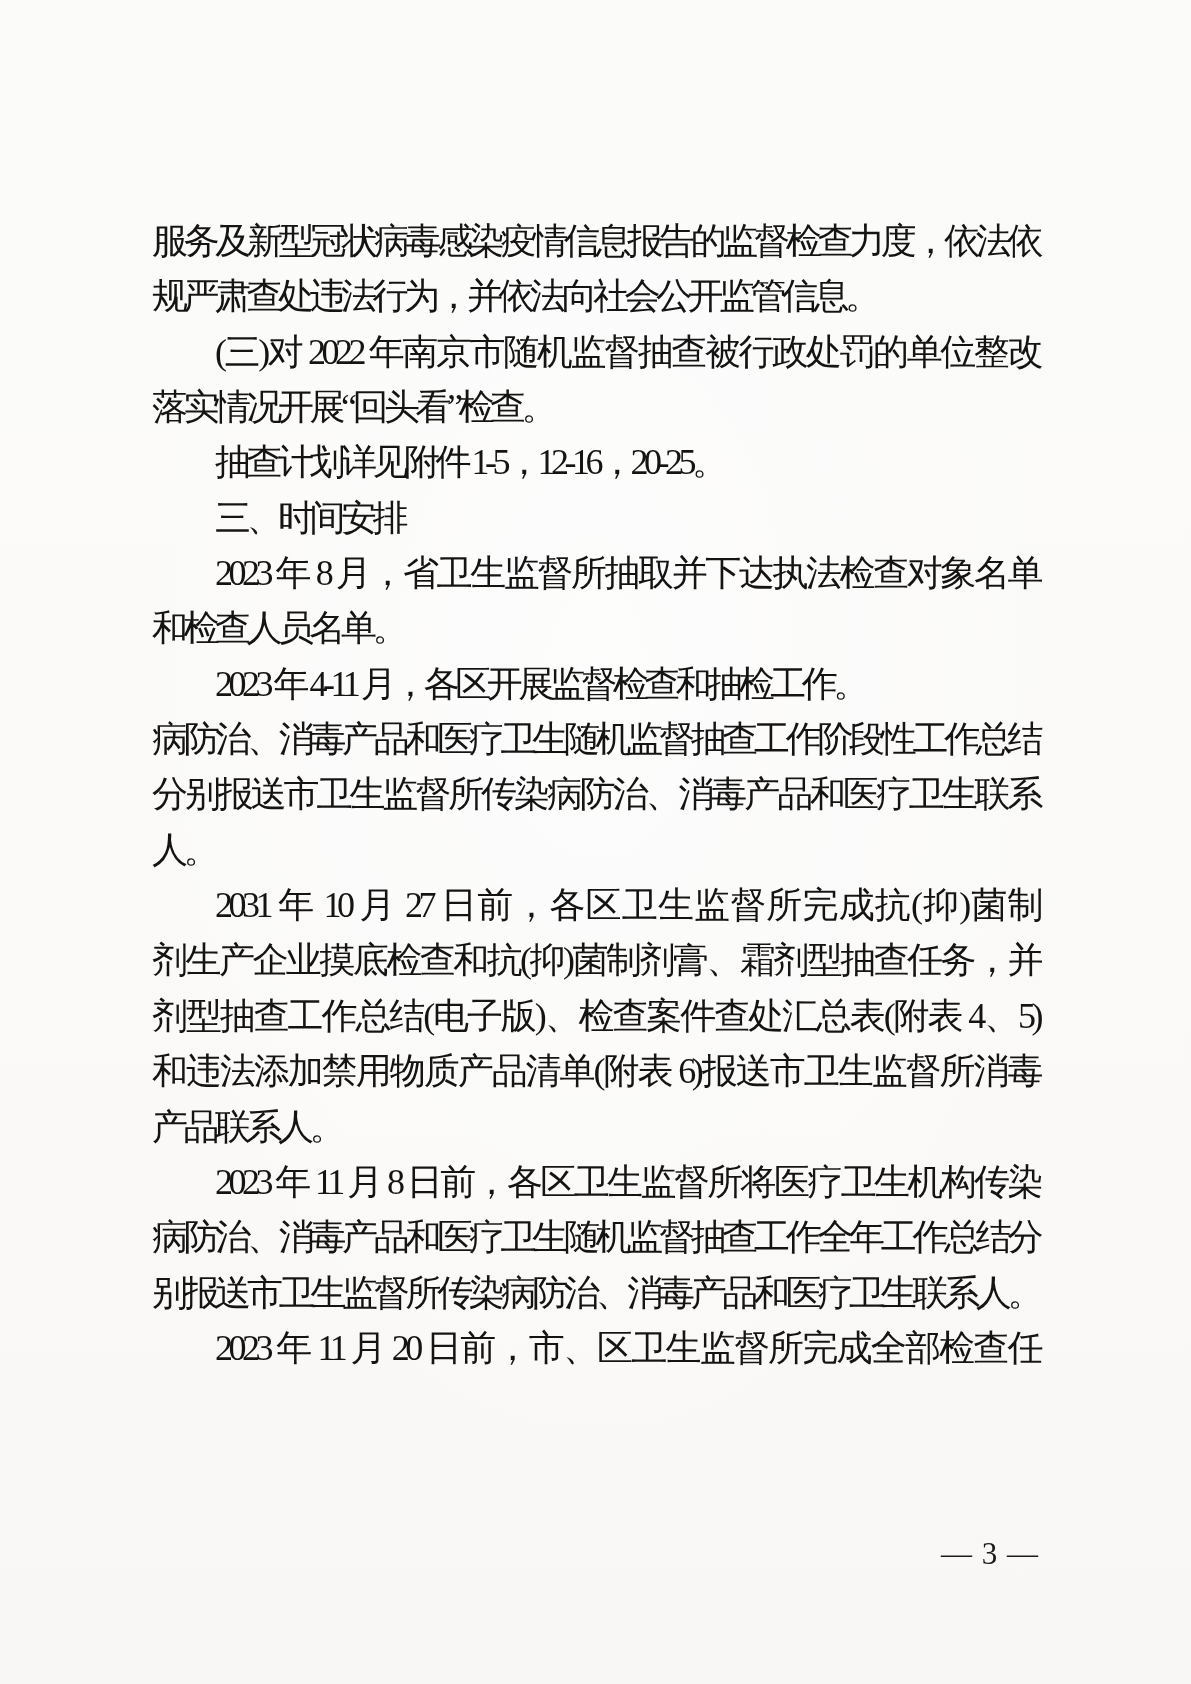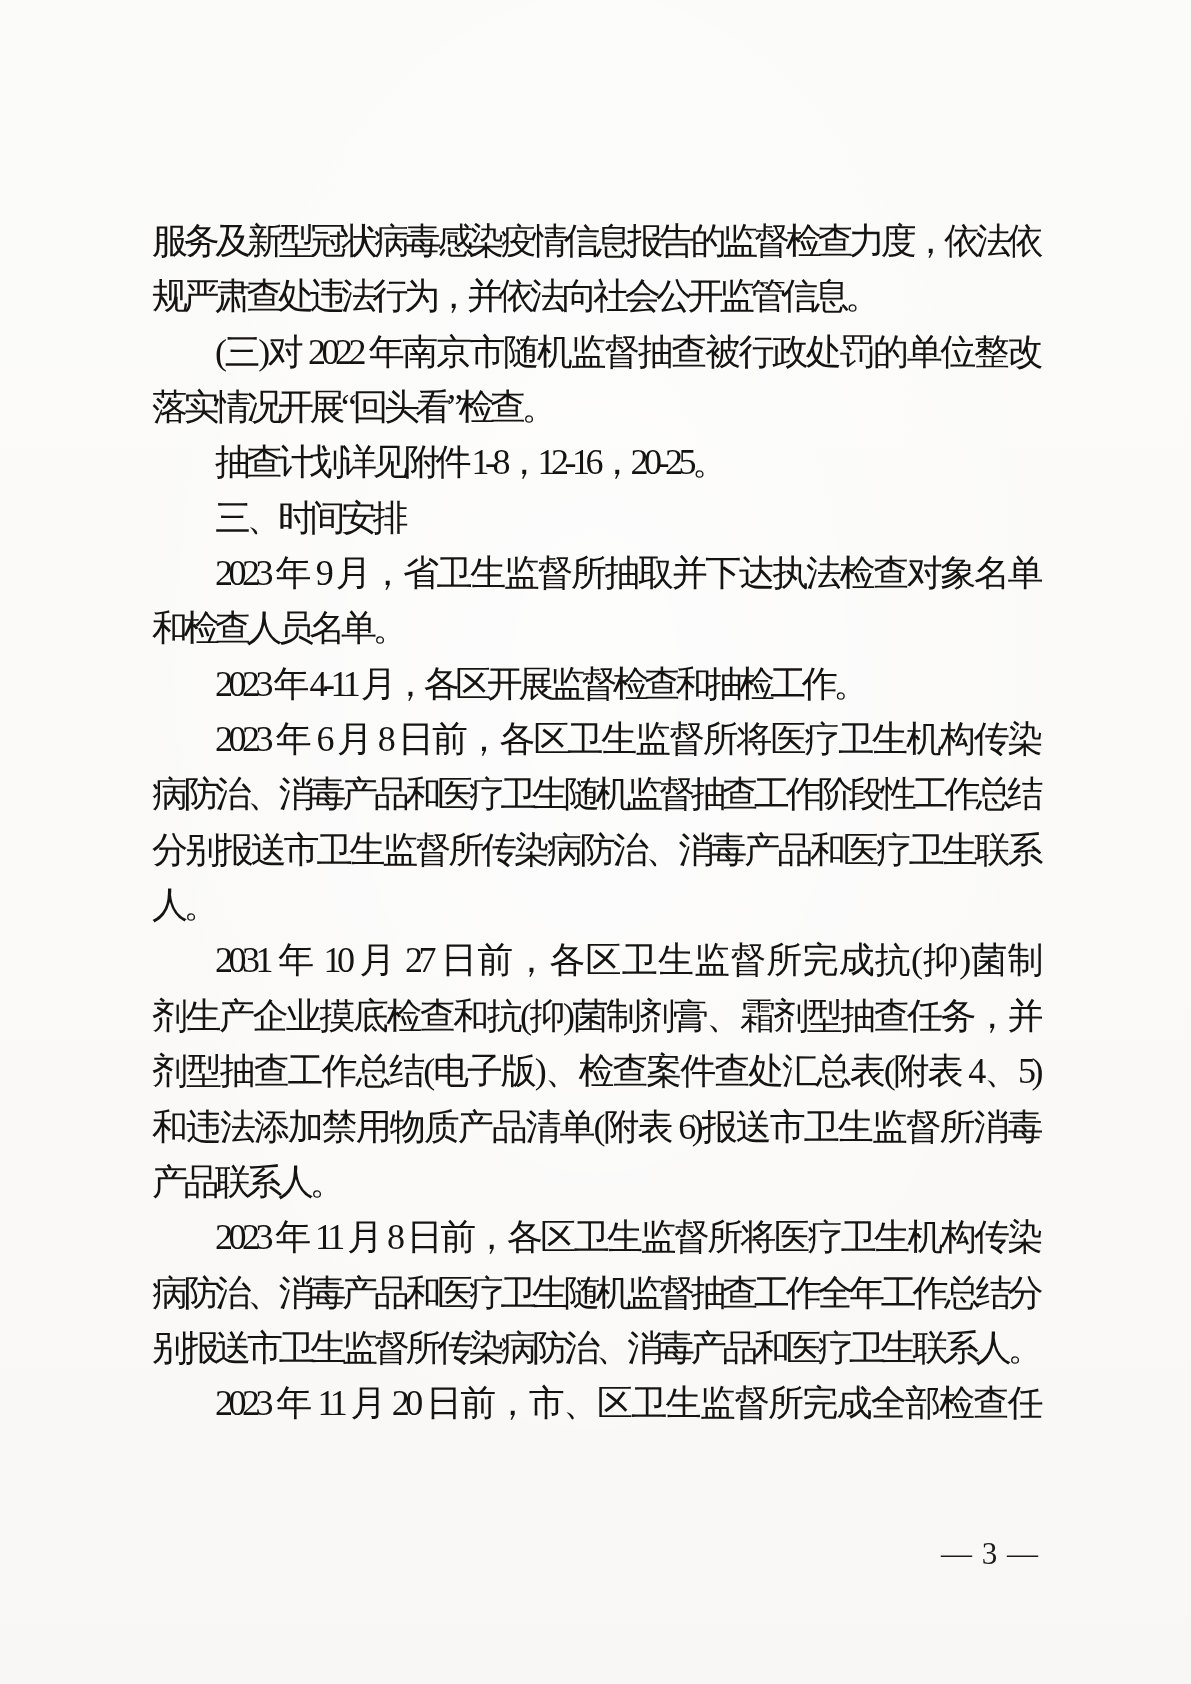--- a/index.html
+++ b/index.html
@@ -57,26 +57,25 @@
 </head>
 <body>
 
 <div id="paper"></div>
 
 <div id="doc">
     <div class="line j">服务及新型冠状病毒感染疫情信息报告的监督检查力度，依法依</div>
     <div class="line">规严肃查处违法行为，并依法向社会公开监管信息。</div>
     <div class="line j ind">(三)对 2022 年南京市随机监督抽查被行政处罚的单位整改</div>
     <div class="line">落实情况开展“回头看”检查。</div>
-    <div class="line ind">抽查计划详见附件 1-8，12-16，20-25。</div>
+    <div class="line ind">抽查计划详见附件 1-5，12-16，20-25。</div>
     <div class="line ind">三、时间安排</div>
-    <div class="line j ind">2023 年 9 月，省卫生监督所抽取并下达执法检查对象名单</div>
+    <div class="line j ind">2023 年 8 月，省卫生监督所抽取并下达执法检查对象名单</div>
     <div class="line">和检查人员名单。</div>
     <div class="line ind">2023 年 4-11 月，各区开展监督检查和抽检工作。</div>
-    <div class="line j ind">2023 年 6 月 8 日前，各区卫生监督所将医疗卫生机构传染</div>
     <div class="line j">病防治、消毒产品和医疗卫生随机监督抽查工作阶段性工作总结</div>
     <div class="line j">分别报送市卫生监督所传染病防治、消毒产品和医疗卫生联系</div>
     <div class="line">人。</div>
     <div class="line j ind">2031 年 10 月 27 日前，各区卫生监督所完成抗(抑)菌制</div>
     <div class="line j">剂生产企业摸底检查和抗(抑)菌制剂膏、霜剂型抽查任务，并</div>
     <div class="line j">剂型抽查工作总结(电子版)、检查案件查处汇总表(附表 4、5)</div>
     <div class="line j">和违法添加禁用物质产品清单(附表 6)报送市卫生监督所消毒</div>
     <div class="line">产品联系人。</div>
     <div class="line j ind">2023 年 11 月 8 日前，各区卫生监督所将医疗卫生机构传染</div>
     <div class="line j">病防治、消毒产品和医疗卫生随机监督抽查工作全年工作总结分</div>

